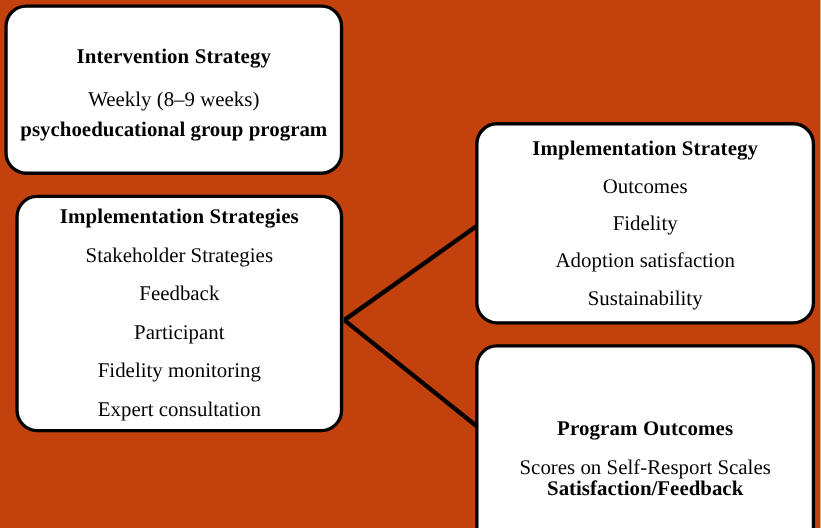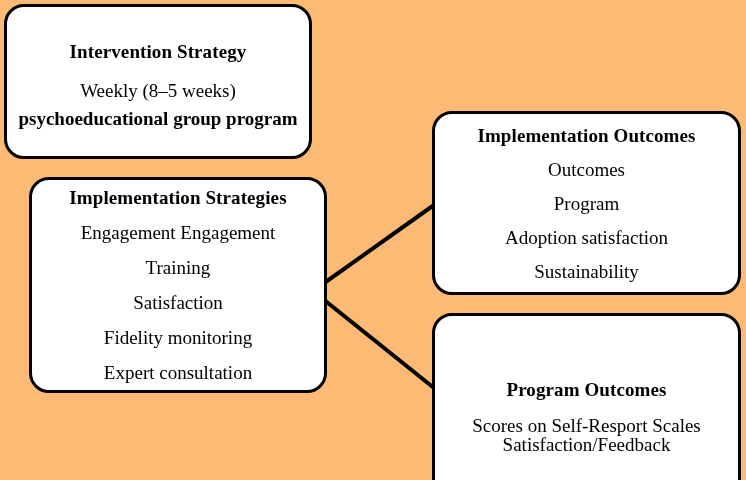--- a/index.html
+++ b/index.html
@@ -11,21 +11,21 @@
     width: 746px;
     height: 480px;
     font-family: "Liberation Serif", "DejaVu Serif", serif;
     color: #000000;
     overflow: hidden;
   }
   #diagram {
     position: relative;
     width: 746px;
     height: 480px;
-    background: #fdba74;
+    background: #c2410c;
   }
   .connectors {
     position: absolute;
     left: 0;
     top: 0;
     width: 746px;
     height: 480px;
     pointer-events: none;
   }
   .node {
@@ -65,21 +65,20 @@
   #node-intervention-strategy .node-title { margin-bottom: 20px; }
   #node-intervention-strategy .node-item { margin-bottom: 9px; }
   #node-intervention-strategy .node-item:last-child { margin-bottom: 0; font-weight: bold; }
 
   
   #node-implementation-strategies {
     left: 14px;
     top: 177px;
     width: 298px;
     height: 216px;
-    margin-left: 15px;
   }
   #node-implementation-strategies .node-title { margin-bottom: 16px; }
   #node-implementation-strategies .node-item { margin-bottom: 16px; }
   #node-implementation-strategies .node-item:last-child { margin-bottom: 0; }
 
   
   #node-implementation-outcomes {
     left: 432px;
     top: 111px;
     width: 309px;
@@ -91,51 +90,51 @@
 
   
   #node-program-outcomes {
     left: 432px;
     top: 313px;
     width: 309px;
     height: 208px;
   }
   #node-program-outcomes .node-title { margin-bottom: 17px; }
   #node-program-outcomes .node-item { }
-  #node-program-outcomes .node-item:last-child { margin-bottom: 0; }
+  #node-program-outcomes .node-item:last-child { margin-bottom: 0; font-weight: bold; }
 </style>
 </head>
 <body>
 
 <div id="diagram">
 
   <svg class="connectors" viewBox="0 0 746 480">
     <line x1="313" y1="291" x2="434" y2="205" stroke="#000000" stroke-width="4" stroke-linecap="butt"></line>
     <line x1="313" y1="291" x2="434" y2="388" stroke="#000000" stroke-width="4" stroke-linecap="butt"></line>
   </svg>
 
   <div class="node" id="node-intervention-strategy">
     <div class="node-title">Intervention Strategy</div>
-    <div class="node-item">Weekly (8–5 weeks)</div>
+    <div class="node-item">Weekly (8–9 weeks)</div>
     <div class="node-item">psychoeducational group program</div>
   </div>
 
   <div class="node" id="node-implementation-strategies">
     <div class="node-title">Implementation Strategies</div>
-    <div class="node-item">Engagement Engagement</div>
-    <div class="node-item">Training</div>
-    <div class="node-item">Satisfaction</div>
+    <div class="node-item">Stakeholder Strategies</div>
+    <div class="node-item">Feedback</div>
+    <div class="node-item">Participant</div>
     <div class="node-item">Fidelity monitoring</div>
     <div class="node-item">Expert consultation</div>
   </div>
 
   <div class="node" id="node-implementation-outcomes">
-    <div class="node-title">Implementation Outcomes</div>
+    <div class="node-title">Implementation Strategy</div>
     <div class="node-item">Outcomes</div>
-    <div class="node-item">Program</div>
+    <div class="node-item">Fidelity</div>
     <div class="node-item">Adoption satisfaction</div>
     <div class="node-item">Sustainability</div>
   </div>
 
   <div class="node" id="node-program-outcomes">
     <div class="node-title">Program Outcomes</div>
     <div class="node-item">Scores on Self-Resport Scales</div>
     <div class="node-item">Satisfaction/Feedback</div>
   </div>
 

